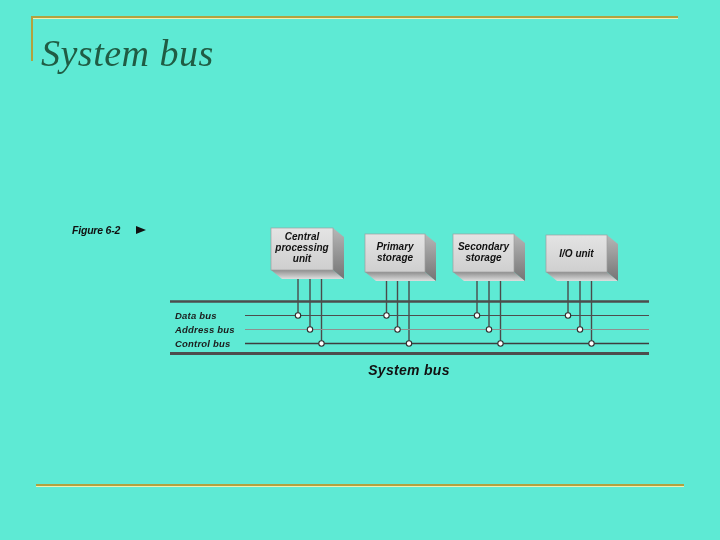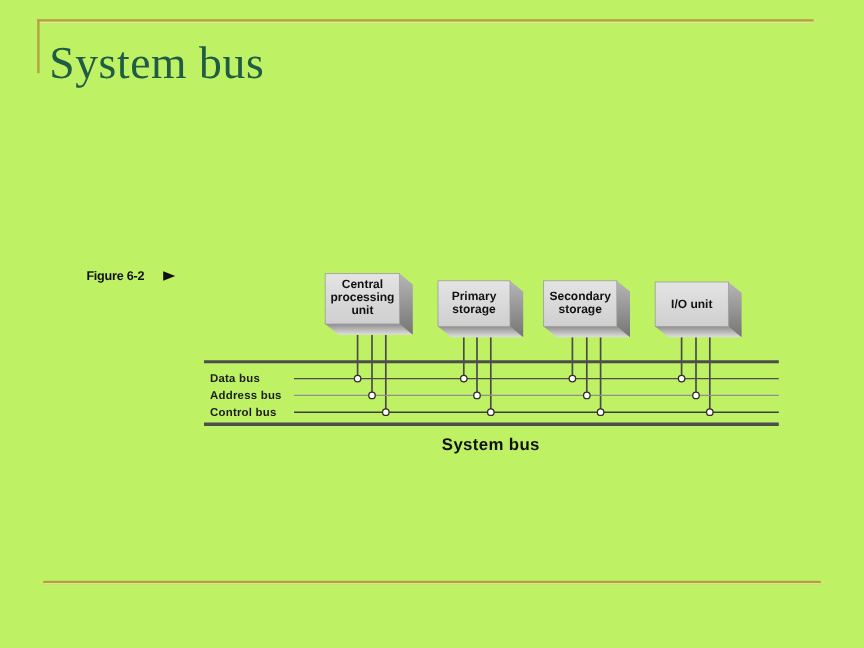--- a/index.html
+++ b/index.html
@@ -1,18 +1,18 @@
 <!DOCTYPE html>
 <html><head>
 <meta charset="utf-8">
 <style>
   html,body{margin:0;padding:0;background:#e9e9e9;}
   .slide{
-    position:relative;width:720px;height:540px;background:#bef264;
-    overflow:hidden;font-family:"Liberation Sans", sans-serif;
+    position:relative;width:720px;height:540px;background:#5eead4;
+    overflow:hidden;font-family:"Liberation Sans", sans-serif;font-style:italic;
   }
   
   .gold-top{position:absolute;left:31px;top:16px;width:647px;height:2px;
     background:#b2a23e;border-bottom:1px solid #f3eeb0;}
   .gold-left{position:absolute;left:31px;top:16px;width:2px;height:45px;background:#b2a23e;}
   .gold-bottom{position:absolute;left:36px;top:484px;width:648px;height:2px;
     background:#b2a23e;border-bottom:1px solid #f3eeb0;}
   
   .title{
     position:absolute;left:41px;top:33px;margin:0;

